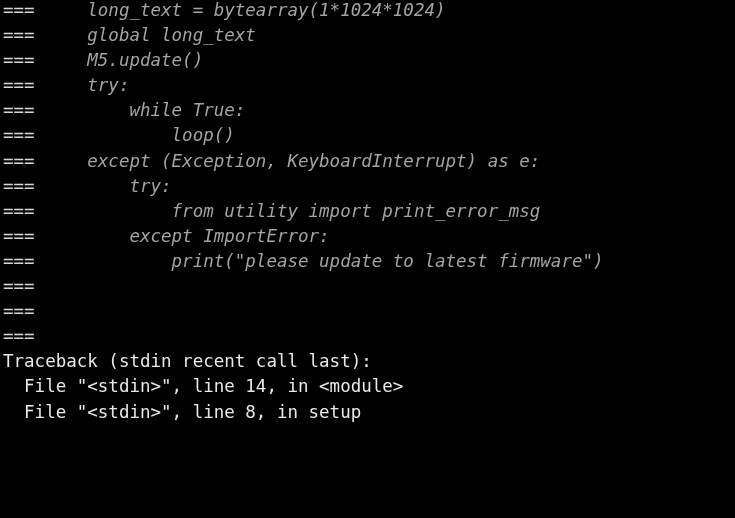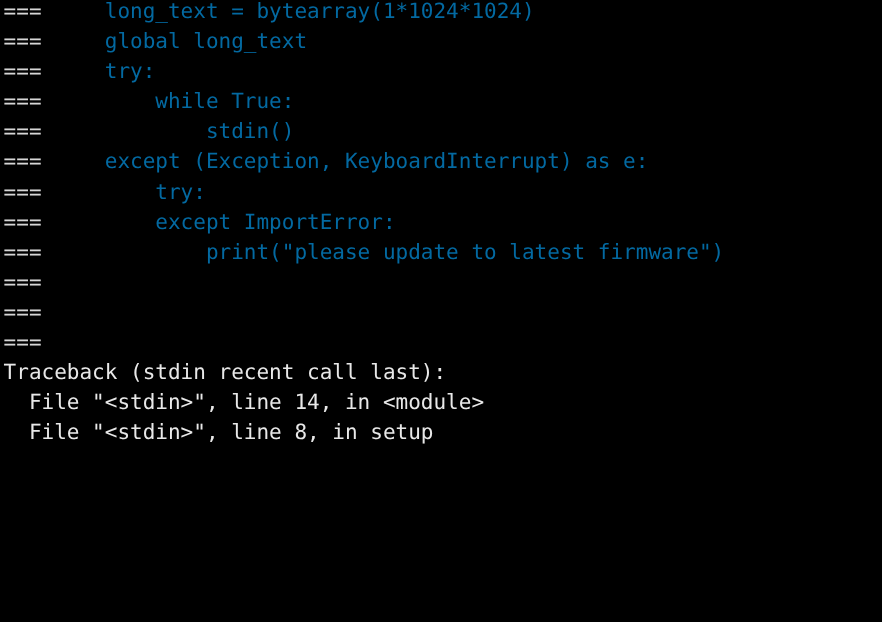--- a/index.html
+++ b/index.html
@@ -37,37 +37,40 @@
     font-family: "DejaVu Sans Mono", "Liberation Mono", monospace;
     color: #e8e8e8;
   }
   .term-line.first-line {
     margin-top: -2px;
   }
   .prompt-seg {
     color: #d6d6d6;
   }
   .code-seg {
-    color: #0369a1;
+    color: #a3a3a3;
+    font-style: italic;
   }
   .trace-seg {
     color: #e8e8e8;
   }
 </style>
 </head>
 <body>
 
 <div id="terminal">
     <div class="term-line first-line"><span class="prompt-seg">===</span><span class="code-seg">     long_text = bytearray(1*1024*1024)</span></div>
     <div class="term-line"><span class="prompt-seg">===</span><span class="code-seg">     global long_text</span></div>
+    <div class="term-line"><span class="prompt-seg">===</span><span class="code-seg">     M5.update()</span></div>
     <div class="term-line"><span class="prompt-seg">===</span><span class="code-seg">     try:</span></div>
     <div class="term-line"><span class="prompt-seg">===</span><span class="code-seg">         while True:</span></div>
-    <div class="term-line"><span class="prompt-seg">===</span><span class="code-seg">             stdin()</span></div>
+    <div class="term-line"><span class="prompt-seg">===</span><span class="code-seg">             loop()</span></div>
     <div class="term-line"><span class="prompt-seg">===</span><span class="code-seg">     except (Exception, KeyboardInterrupt) as e:</span></div>
     <div class="term-line"><span class="prompt-seg">===</span><span class="code-seg">         try:</span></div>
+    <div class="term-line"><span class="prompt-seg">===</span><span class="code-seg">             from utility import print_error_msg</span></div>
     <div class="term-line"><span class="prompt-seg">===</span><span class="code-seg">         except ImportError:</span></div>
     <div class="term-line"><span class="prompt-seg">===</span><span class="code-seg">             print("please update to latest firmware")</span></div>
     <div class="term-line"><span class="prompt-seg">===</span><span class="code-seg"></span></div>
     <div class="term-line"><span class="prompt-seg">===</span><span class="code-seg"></span></div>
     <div class="term-line"><span class="prompt-seg">===</span><span class="code-seg"></span></div>
     <div class="term-line"><span class="trace-seg">Traceback (stdin recent call last):</span></div>
     <div class="term-line"><span class="trace-seg">  File "&lt;stdin&gt;", line 14, in &lt;module&gt;</span></div>
     <div class="term-line"><span class="trace-seg">  File "&lt;stdin&gt;", line 8, in setup</span></div>
   </div>
 

